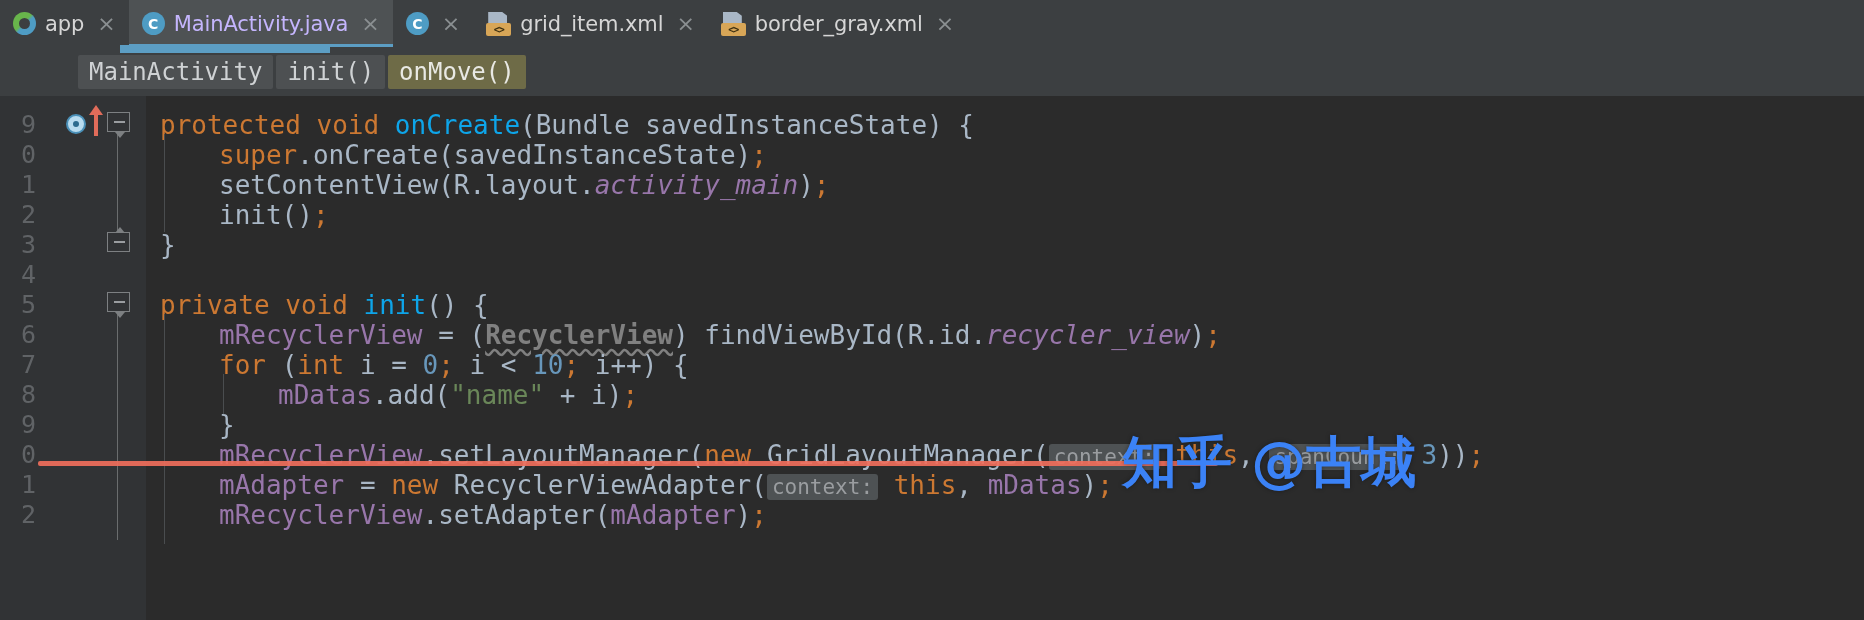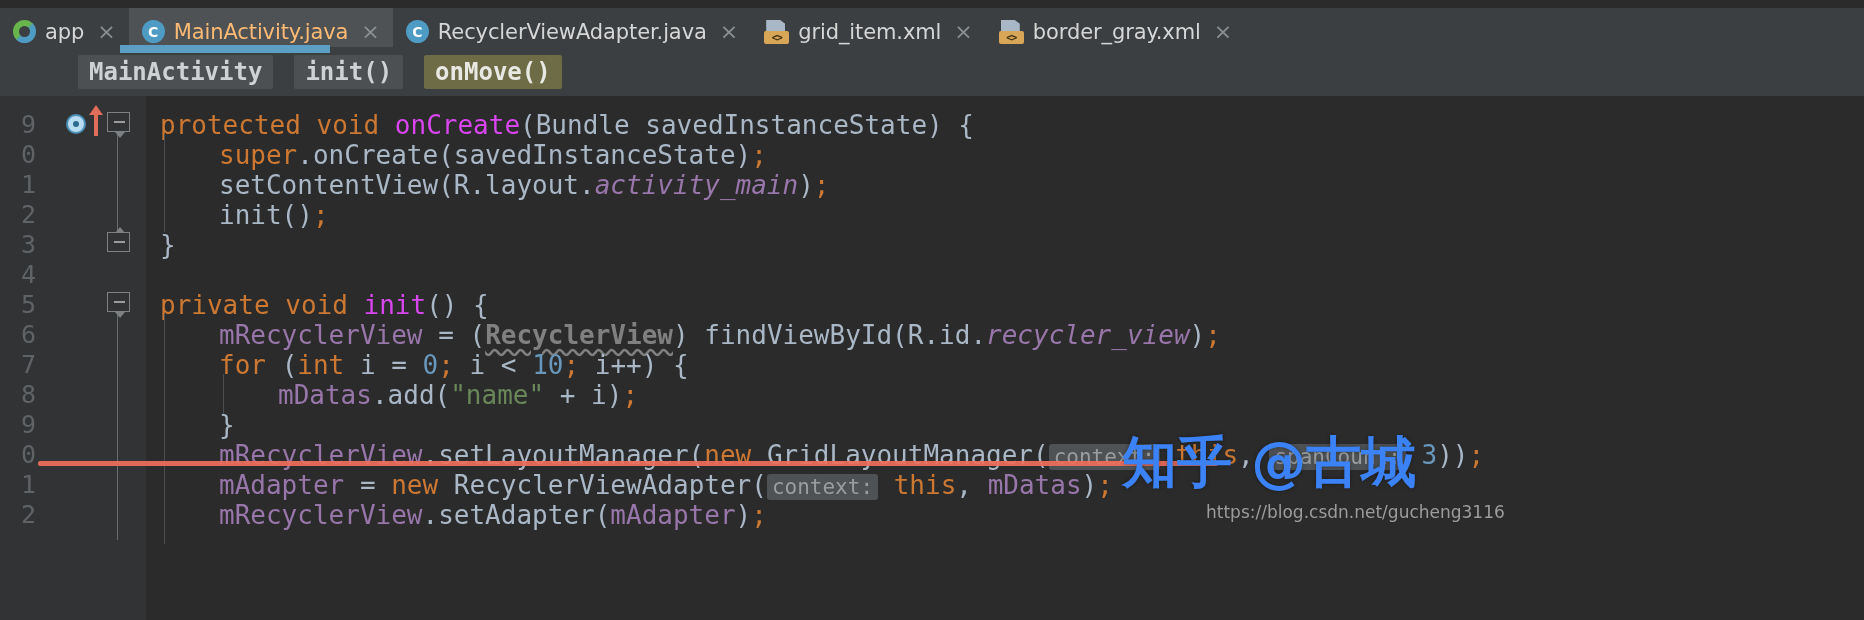--- a/index.html
+++ b/index.html
@@ -5,35 +5,35 @@
   * { margin:0; padding:0; box-sizing:border-box; }
   html,body { width:1864px; height:620px; overflow:hidden; background:#2b2b2b; }
   body {
     font-family:"DejaVu Sans Mono","Liberation Mono",monospace;
     -webkit-font-smoothing:antialiased;
   }
 
   
   .tabbar{
     position:absolute; left:0; top:0; width:1864px; height:47px;
-    background:#3c3f41; display:flex; align-items:flex-end;margin-top:8px;
+    background:#3c3f41; display:flex; align-items:flex-end;
   }
   .tab{
     height:47px; display:flex; align-items:center; gap:9px;
     padding:0 13px 0 13px; position:relative; cursor:default;
     font-family:"DejaVu Sans","Liberation Sans",sans-serif;
     font-size:21px; color:#d6d6d6; white-space:nowrap;
   }
   .tab.active{ background:#4e5254; }
   .tab.active::after{
     content:""; position:absolute; left:0; right:0; bottom:0;
     height:3px; background:#5c9ec4;
   }
   .tab .tlabel{ font-size:21px; letter-spacing:-0.1px; }
-  .tab.active .tlabel{ color:#fdba74; }
+  .tab.active .tlabel{ color:#c4b5fd; }
   .tclose{
     color:#8a8f91; font-size:22px; line-height:1; margin-left:4px;
     font-family:"DejaVu Sans","Liberation Sans",sans-serif;
   }
 
   
   .ico{ display:inline-block; flex:0 0 auto; position:relative; }
   .ico-java{ width:23px; height:23px; border-radius:50%;
     background:#4e9cc4; color:#fff; font-size:14px; font-weight:bold;
     font-family:"DejaVu Sans","Liberation Sans",sans-serif;
@@ -47,21 +47,21 @@
   .ico-xml .sheet{ position:absolute; left:2px; top:0; width:19px; height:14px;
     background:#a9b7c6; clip-path:polygon(0 0,70% 0,100% 30%,100% 100%,0 100%); }
   .ico-xml .badge{ position:absolute; left:0; bottom:0; width:25px; height:13px;
     background:#d8a657; border-radius:2px; color:#3c2f10; font-size:10px;
     font-family:"DejaVu Sans Mono",monospace; font-weight:bold;
     display:flex; align-items:center; justify-content:center; letter-spacing:-1px;}
 
   
   .crumbbar{
     position:absolute; left:0; top:47px; width:1864px; height:49px;
-    background:#3c3f41; display:flex; align-items:center; padding-left:78px; gap:21px;font-weight:bold;
+    background:#3c3f41; display:flex; align-items:center; padding-left:78px; gap:3px;
   }
   .crumb{
     height:34px; display:flex; align-items:center; padding:0 11px;
     background:#4d5052; color:#cfd2d4; border-radius:2px;
     font-family:"DejaVu Sans Mono","Liberation Mono",monospace;
     font-size:24px; white-space:nowrap; cursor:default;
   }
   .crumb.sel{ background:#6e6b47; color:#e9e9e4; }
 
   
@@ -122,21 +122,21 @@
     font-family:"DejaVu Sans Mono","Liberation Mono",monospace;
     font-size:26px; line-height:30px; white-space:pre; color:#a9b7c6;
   }
   .cline{ position:absolute; left:0; white-space:pre; }
 
   
   .indent{ position:absolute; width:1px; background:#4a4d4f; }
 
   
   .kw   { color:#cc7832; }
-  .meth { color:#d946ef; }
+  .meth { color:#0ea5e9; }
   .txt  { color:#a9b7c6; }
   .fld  { color:#9876aa; }
   .num  { color:#6897bb; }
   .str  { color:#6a8759; }
   .dim  { color:#808080;font-weight:bold; }
   .ital { font-style:italic; }
 
   
   .hint{
     background:#4e5254; color:#9a9da0; border-radius:3px;
@@ -176,21 +176,20 @@
       <span class="tlabel">app</span>
       <span class="tclose">×</span>
     </div>
     <div class="tab active">
       <span class="ico ico-java">C</span>
       <span class="tlabel">MainActivity.java</span>
       <span class="tclose">×</span>
     </div>
     <div class="tab">
       <span class="ico ico-java">C</span>
-      <span class="tlabel">RecyclerViewAdapter.java</span>
       <span class="tclose">×</span>
     </div>
     <div class="tab">
       <span class="ico ico-xml">
         <span class="sheet"></span>
         <span class="badge">&lt;&gt;</span>
       </span>
       <span class="tlabel">grid_item.xml</span>
       <span class="tclose">×</span>
     </div>
@@ -245,14 +244,13 @@
           <div class="fold-tri-dn"></div>
         </div>
       </div>
     </div>
   <div class="gutter-sep"></div>
   <div class="code" id="code"><div class="cline" style="top: 14px; left: 14px;"><span class="kw">protected </span><span class="kw">void </span><span class="meth">onCreate</span><span class="txt">(Bundle savedInstanceState) {</span></div><div class="cline" style="top: 44px; left: 73px;"><span class="kw">super</span><span class="txt">.onCreate(savedInstanceState)</span><span class="kw">;</span></div><div class="cline" style="top: 74px; left: 73px;"><span class="txt">setContentView(R.layout.</span><span class="fld ital">activity_main</span><span class="txt">)</span><span class="kw">;</span></div><div class="cline" style="top: 104px; left: 73px;"><span class="txt">init()</span><span class="kw">;</span></div><div class="cline" style="top: 134px; left: 14px;"><span class="txt">}</span></div><div class="cline" style="top: 164px; left: 14px;"></div><div class="cline" style="top: 194px; left: 14px;"><span class="kw">private </span><span class="kw">void </span><span class="meth">init</span><span class="txt">() {</span></div><div class="cline" style="top: 224px; left: 73px;"><span class="fld">mRecyclerView</span><span class="txt"> = (</span><span class="dim " style="text-decoration: underline wavy rgb(128, 128, 128); text-underline-offset: 4px;">RecyclerView</span><span class="txt">) findViewById(R.id.</span><span class="fld ital">recycler_view</span><span class="txt">)</span><span class="kw">;</span></div><div class="cline" style="top: 254px; left: 73px;"><span class="kw">for </span><span class="txt">(</span><span class="kw">int </span><span class="txt">i = </span><span class="num">0</span><span class="kw">;</span><span class="txt"> i &lt; </span><span class="num">10</span><span class="kw">;</span><span class="txt"> i++) {</span></div><div class="cline" style="top: 284px; left: 132px;"><span class="fld">mDatas</span><span class="txt">.add(</span><span class="str">"name"</span><span class="txt"> + i)</span><span class="kw">;</span></div><div class="cline" style="top: 314px; left: 73px;"><span class="txt">}</span></div><div class="cline" style="top: 344px; left: 73px;"><span class="fld">mRecyclerView</span><span class="txt">.setLayoutManager(</span><span class="kw">new </span><span class="txt">GridLayoutManager(</span><span class="hint">context:</span><span class="kw"> this</span><span class="txt">, </span><span class="hint">spanCount:</span><span class="num"> 3</span><span class="txt">))</span><span class="kw">;</span></div><div class="cline" style="top: 374px; left: 73px;"><span class="fld">mAdapter</span><span class="txt"> = </span><span class="kw">new </span><span class="txt">RecyclerViewAdapter(</span><span class="hint">context:</span><span class="kw"> this</span><span class="txt">, </span><span class="fld">mDatas</span><span class="txt">)</span><span class="kw">;</span></div><div class="cline" style="top: 404px; left: 73px;"><span class="fld">mRecyclerView</span><span class="txt">.setAdapter(</span><span class="fld">mAdapter</span><span class="txt">)</span><span class="kw">;</span></div><div class="indent" style="left: 18px; top: 38px; height: 98px;"></div><div class="indent" style="left: 18px; top: 218px; height: 230px;"></div><div class="indent" style="left: 77px; top: 278px; height: 40px;"></div></div>
 
   <div class="annot" style="left:38px; top:365px; width:1180px;"></div>
 
   <div class="wm" style="left:1122px; top:330px;">知乎 @古城</div>
-  <div class="wmurl" style="left:1206px; top:406px;">https://blog.csdn.net/gucheng3116</div>
 </div>
 
 </body></html>

